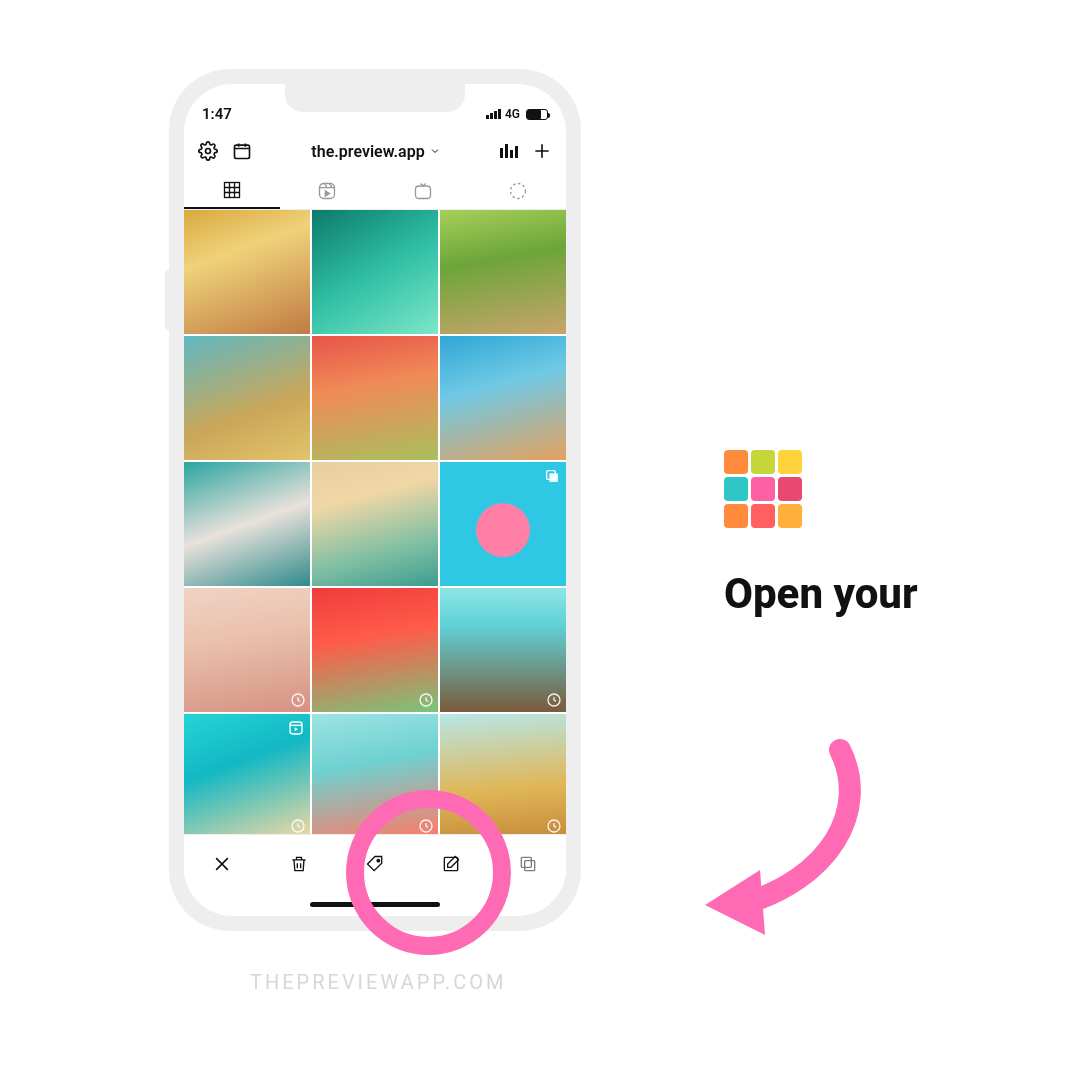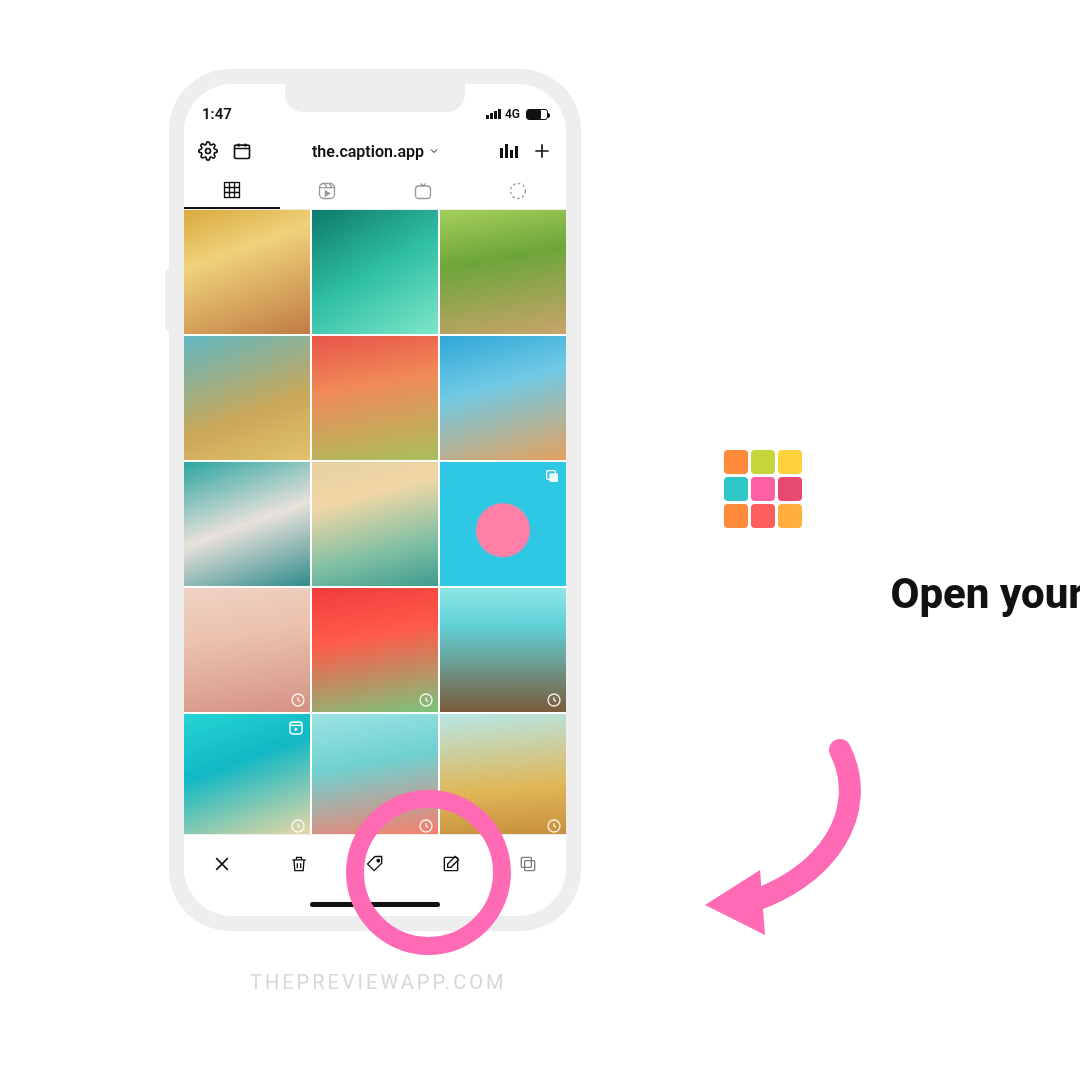--- a/index.html
+++ b/index.html
@@ -8,21 +8,20 @@
     height: 1080px;
     background: #ffffff;
     font-family: -apple-system, BlinkMacSystemFont, "Segoe UI", Roboto, Helvetica, Arial, sans-serif;
     position: relative;
     overflow: hidden;
   }
   .stage {
     position: relative;
     width: 100%;
     height: 100%;
-    text-align: right;
   }
   
   .phone {
     position: absolute;
     left: 170px;
     top: 70px;
     width: 410px;
     height: 860px;
     background: #eeeeee;
     border-radius: 60px;
@@ -239,21 +238,21 @@
               </svg>
           </span>
           <span class="icon">
             <svg viewBox="0 0 24 24" fill="none" stroke="#111" stroke-width="2">
                 <rect x="3" y="5" width="18" height="16" rx="2"></rect>
                 <path d="M3 9h18M8 3v4M16 3v4"></path>
               </svg>
           </span>
         </div>
         <div class="nav-center">
-          <span>the.caption.app</span>
+          <span>the.preview.app</span>
           <svg width="12" height="12" viewBox="0 0 24 24">
               <path d="M6 9l6 6 6-6" fill="none" stroke="#111" stroke-width="2"></path>
             </svg>
         </div>
         <div class="nav-right">
           <span class="bars-icon">
               <i></i>
               <i></i>
               <i></i>
               <i></i>

